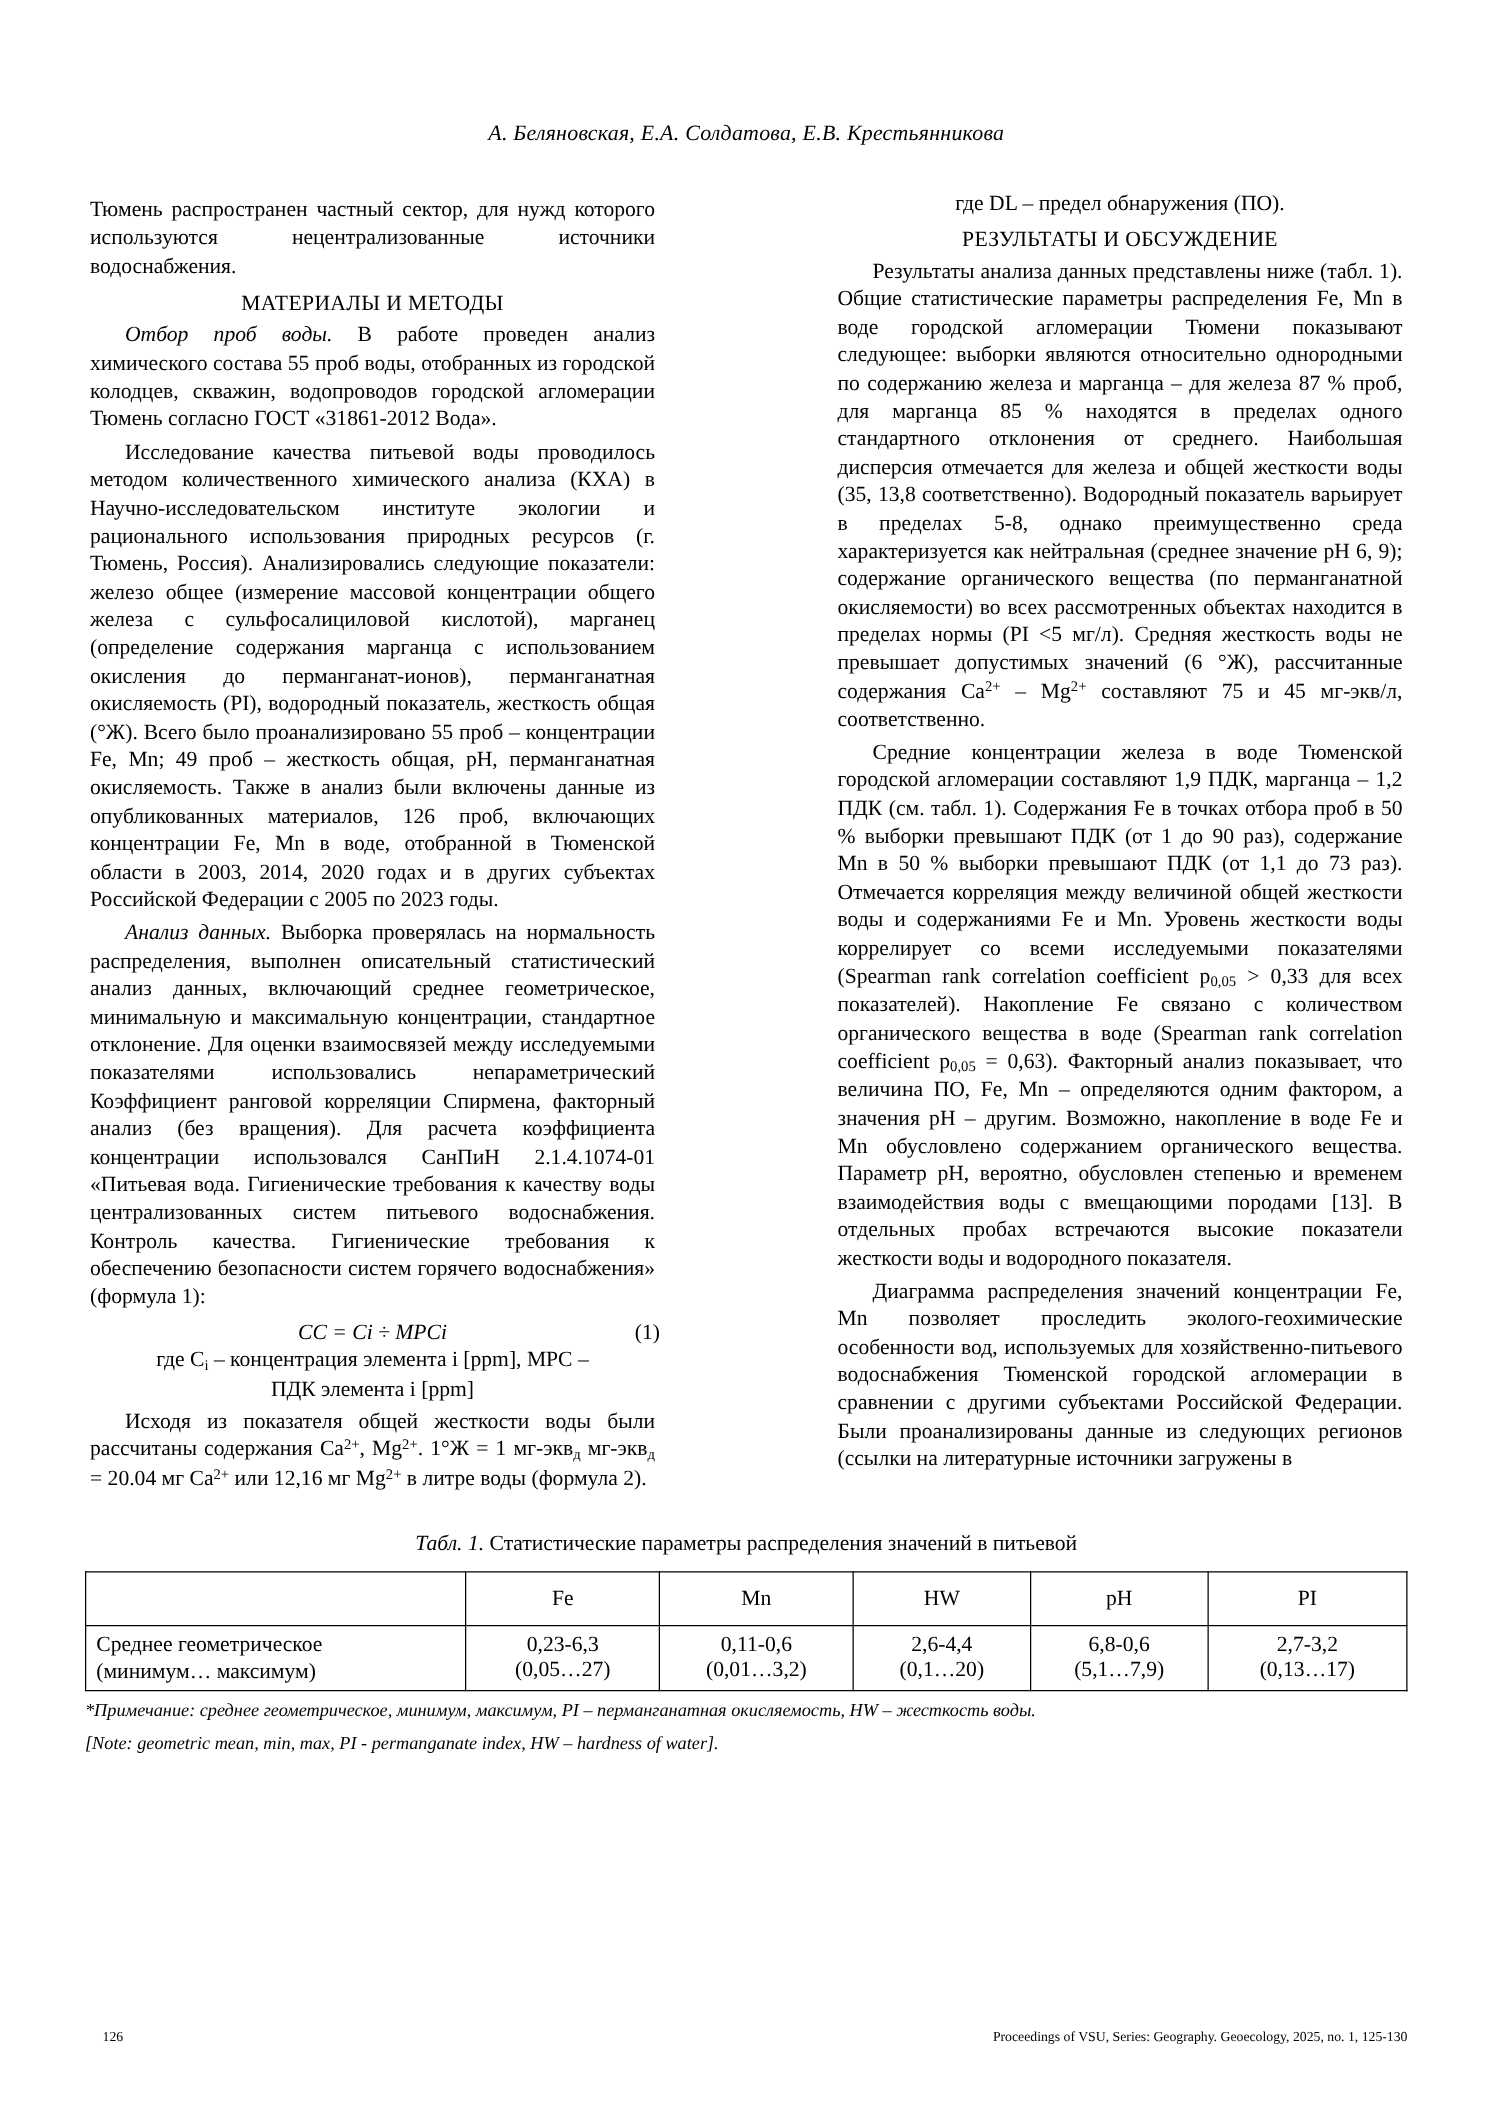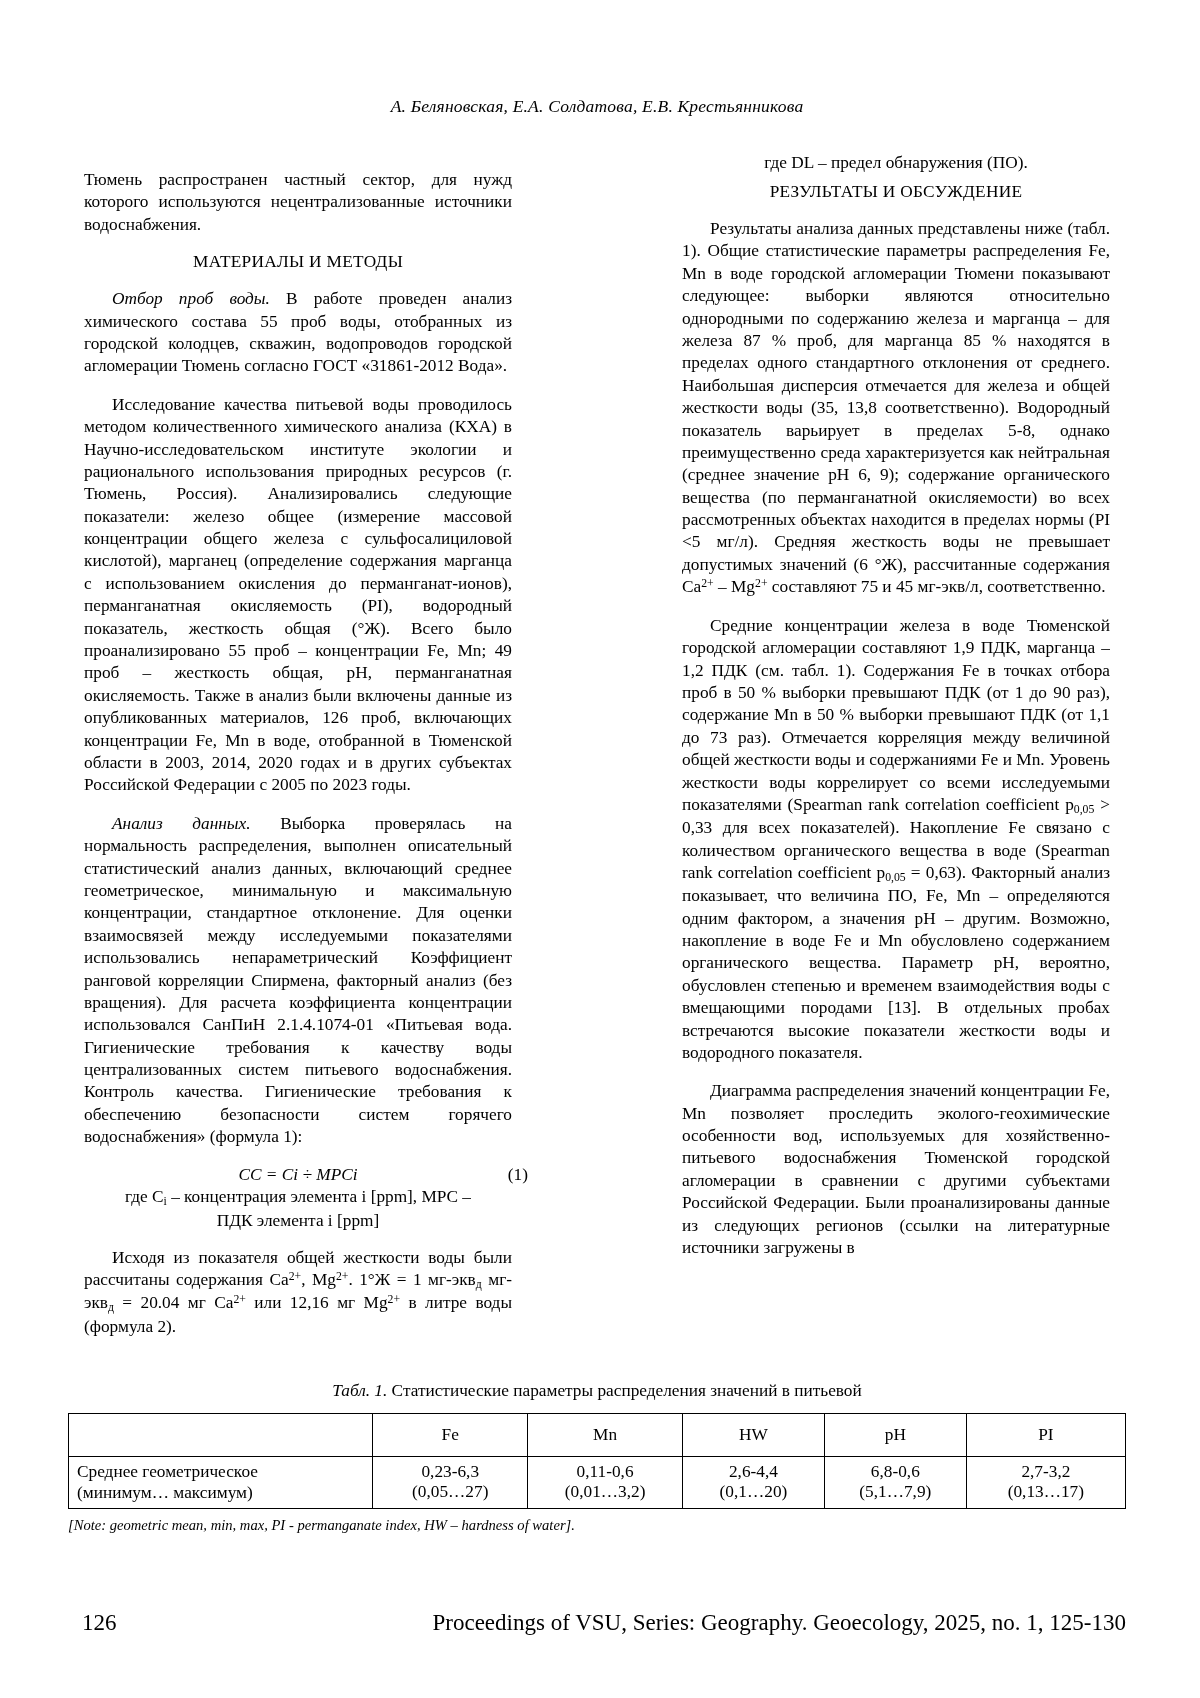--- a/index.html
+++ b/index.html
@@ -32,21 +32,21 @@
   }
   .columns {
     display: flex;
     justify-content: space-between;
     align-items: flex-start;
   }
   .col {
     width: 460px;
   }
   p {
-    margin: 16px;
+    margin: 4px;
     font-size: 17.3px;
     line-height: 1.295;
     text-align: justify;
     text-justify: inter-word;
     hyphens: manual;
   }
   p.indent { text-indent: 28px; }
   .section-title {
     text-align: center;
     font-size: 17.3px;
@@ -110,21 +110,21 @@
     line-height: 1.32;
     margin-top: 7px;
   }
   .footer {
     position: absolute;
     left: 78px;
     right: 78px;
     bottom: 62px;
     display: flex;
     justify-content: space-between;
-    font-size: 23px;
+    font-size: 11px;
   }
   .footer .pageno { }
   .footer .journal { }
 </style>
 </head>
 <body>
 
 <div class="page">
 
   <div class="running-head">А. Беляновская, Е.А. Солдатова, Е.В. Крестьянникова</div>
@@ -206,20 +206,21 @@
           <div>(5,1…7,9)</div>
         </td>
         <td>
           <div>2,7-3,2</div>
           <div>(0,13…17)</div>
         </td>
       </tr>
     </tbody>
       </table>
 
+    <div class="note">*Примечание: среднее геометрическое, минимум, максимум, PI – перманганатная окисляемость, HW – жесткость воды.</div>
     <div class="note">[Note: geometric mean, min, max, PI - permanganate index, HW – hardness of water].</div>
   </div>
 
   <div class="footer">
     <div class="pageno">126</div>
     <div class="journal">Proceedings of VSU, Series: Geography. Geoecology, 2025, no. 1, 125-130</div>
   </div>
 
 </div>
 

